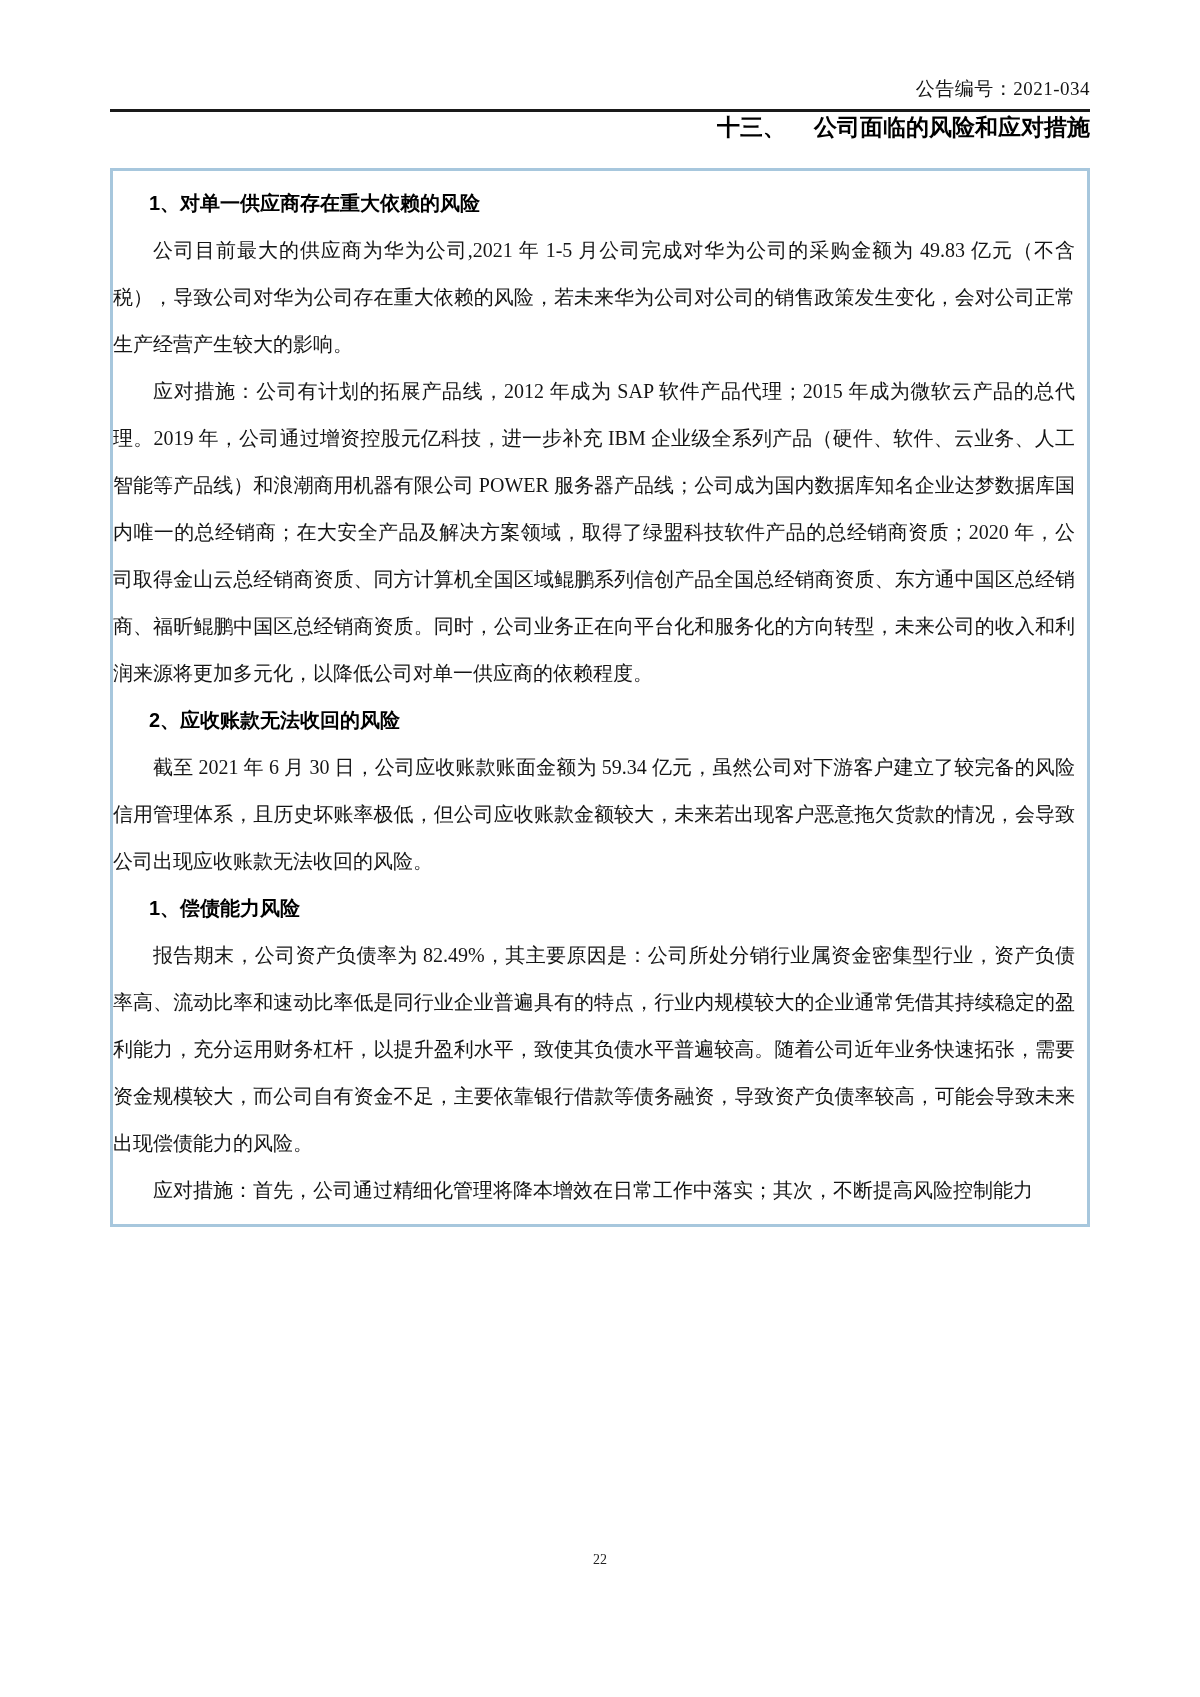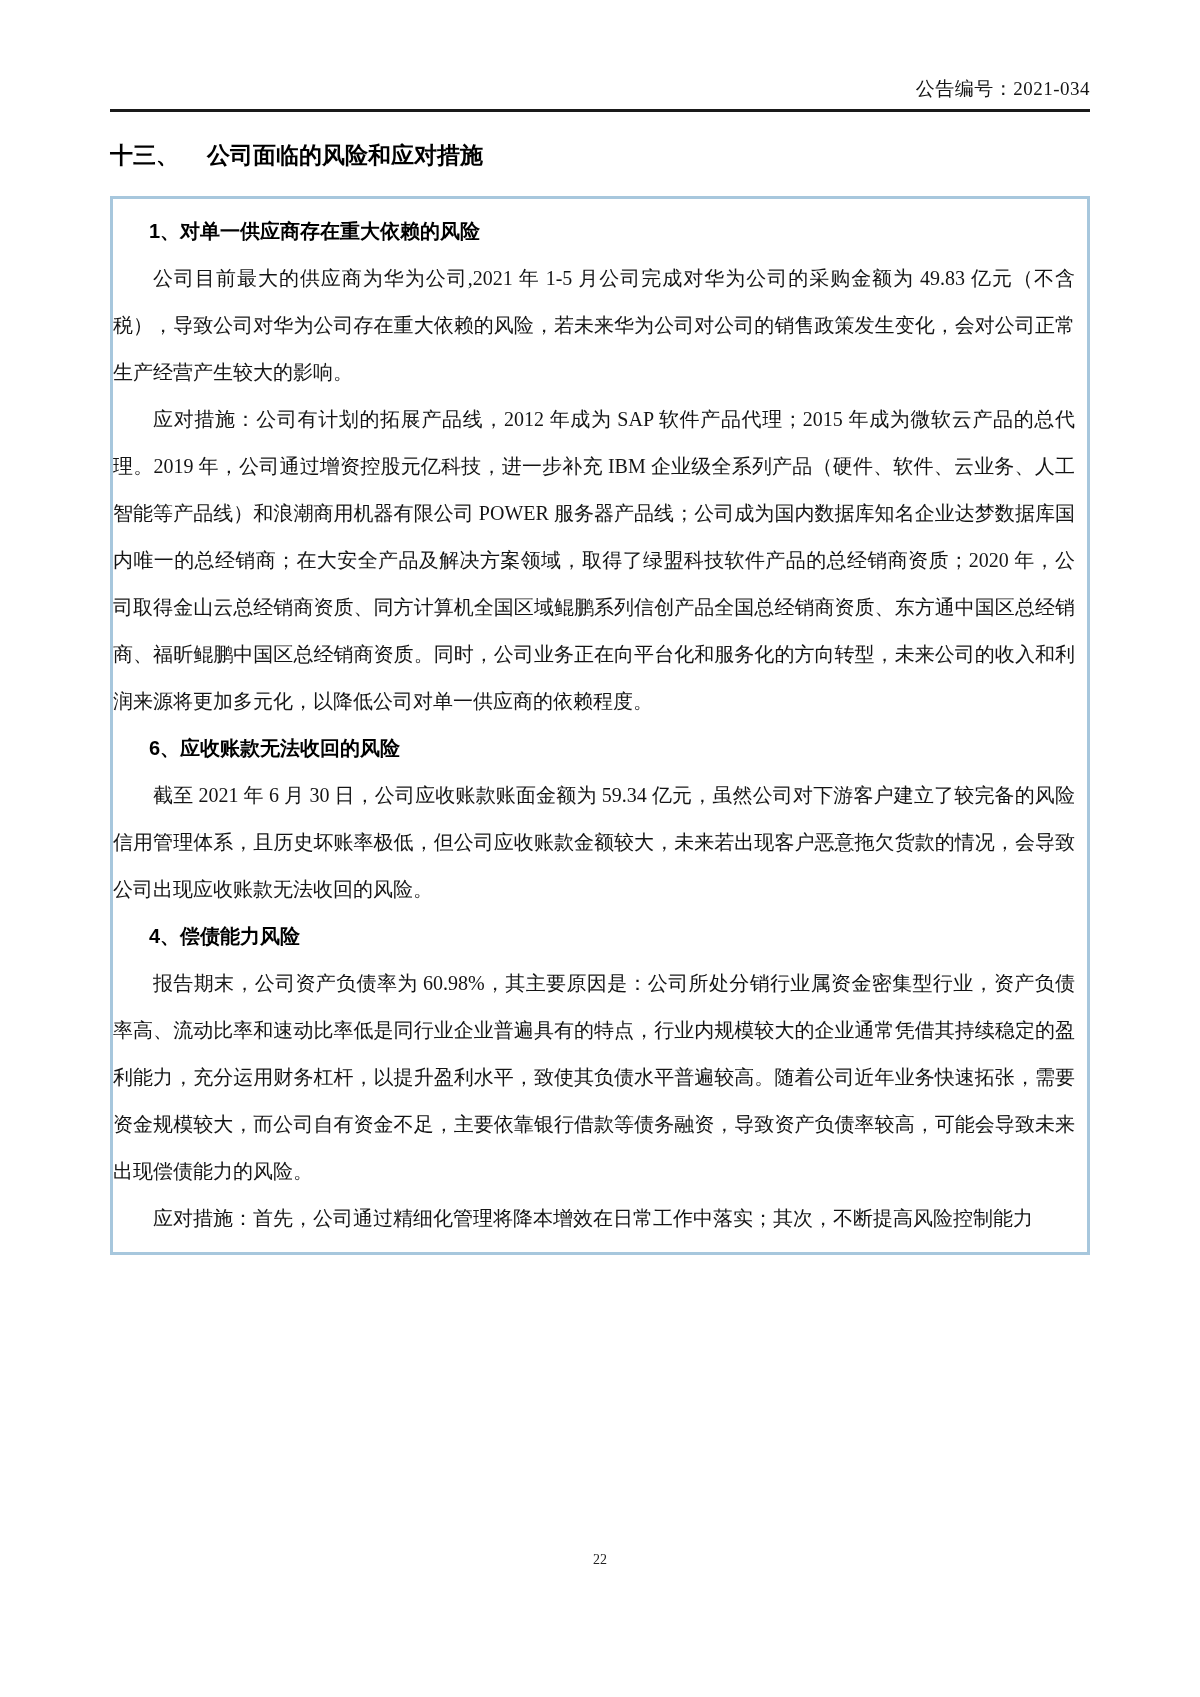--- a/index.html
+++ b/index.html
@@ -24,25 +24,25 @@
   .doc-header {
     padding-top: 76px;
     text-align: right;
     font-size: 19px;
     letter-spacing: 0.5px;
     padding-bottom: 7px;
     border-bottom: 3px solid #1a1a1a;
   }
   
   .page-title {
-    margin-top: 28px;
     font-family: "Liberation Sans", sans-serif;
     font-weight: bold;
     font-size: 23px;
     color: #000;
+    text-align: right;
   }
   .page-title .title-number {
     display: inline-block;
     margin-right: 28px;
   }
   
   .risk-box {
     margin-top: 25px;
     border: 3px solid #a7c7dd;
     padding: 9px 12px 10px 0;
@@ -89,27 +89,27 @@
 
   <div class="risk-box">
 
     <div>
       <p class="section-heading">1、对单一供应商存在重大依赖的风险</p>
       <p>公司目前最大的供应商为华为公司,2021 年 1-5 月公司完成对华为公司的采购金额为 49.83 亿元（不含税），导致公司对华为公司存在重大依赖的风险，若未来华为公司对公司的销售政策发生变化，会对公司正常生产经营产生较大的影响。</p>
       <p>应对措施：公司有计划的拓展产品线，2012 年成为 SAP 软件产品代理；2015 年成为微软云产品的总代理。2019 年，公司通过增资控股元亿科技，进一步补充 IBM 企业级全系列产品（硬件、软件、云业务、人工智能等产品线）和浪潮商用机器有限公司 POWER 服务器产品线；公司成为国内数据库知名企业达梦数据库国内唯一的总经销商；在大安全产品及解决方案领域，取得了绿盟科技软件产品的总经销商资质；2020 年，公司取得金山云总经销商资质、同方计算机全国区域鲲鹏系列信创产品全国总经销商资质、东方通中国区总经销商、福昕鲲鹏中国区总经销商资质。同时，公司业务正在向平台化和服务化的方向转型，未来公司的收入和利润来源将更加多元化，以降低公司对单一供应商的依赖程度。</p>
     </div>
 
     <div>
-      <p class="section-heading">6、应收账款无法收回的风险</p>
+      <p class="section-heading">2、应收账款无法收回的风险</p>
       <p>截至 2021 年 6 月 30 日，公司应收账款账面金额为 59.34 亿元，虽然公司对下游客户建立了较完备的风险信用管理体系，且历史坏账率极低，但公司应收账款金额较大，未来若出现客户恶意拖欠货款的情况，会导致公司出现应收账款无法收回的风险。</p>
     </div>
 
     <div>
-      <p class="section-heading">4、偿债能力风险</p>
-      <p>报告期末，公司资产负债率为 60.98%，其主要原因是：公司所处分销行业属资金密集型行业，资产负债率高、流动比率和速动比率低是同行业企业普遍具有的特点，行业内规模较大的企业通常凭借其持续稳定的盈利能力，充分运用财务杠杆，以提升盈利水平，致使其负债水平普遍较高。随着公司近年业务快速拓张，需要资金规模较大，而公司自有资金不足，主要依靠银行借款等债务融资，导致资产负债率较高，可能会导致未来出现偿债能力的风险。</p>
+      <p class="section-heading">1、偿债能力风险</p>
+      <p>报告期末，公司资产负债率为 82.49%，其主要原因是：公司所处分销行业属资金密集型行业，资产负债率高、流动比率和速动比率低是同行业企业普遍具有的特点，行业内规模较大的企业通常凭借其持续稳定的盈利能力，充分运用财务杠杆，以提升盈利水平，致使其负债水平普遍较高。随着公司近年业务快速拓张，需要资金规模较大，而公司自有资金不足，主要依靠银行借款等债务融资，导致资产负债率较高，可能会导致未来出现偿债能力的风险。</p>
       <p>应对措施：首先，公司通过精细化管理将降本增效在日常工作中落实；其次，不断提高风险控制能力</p>
     </div>
 
   </div>
 
 </div>
 
 <div class="page-footer">22</div>
 
 </body></html>

